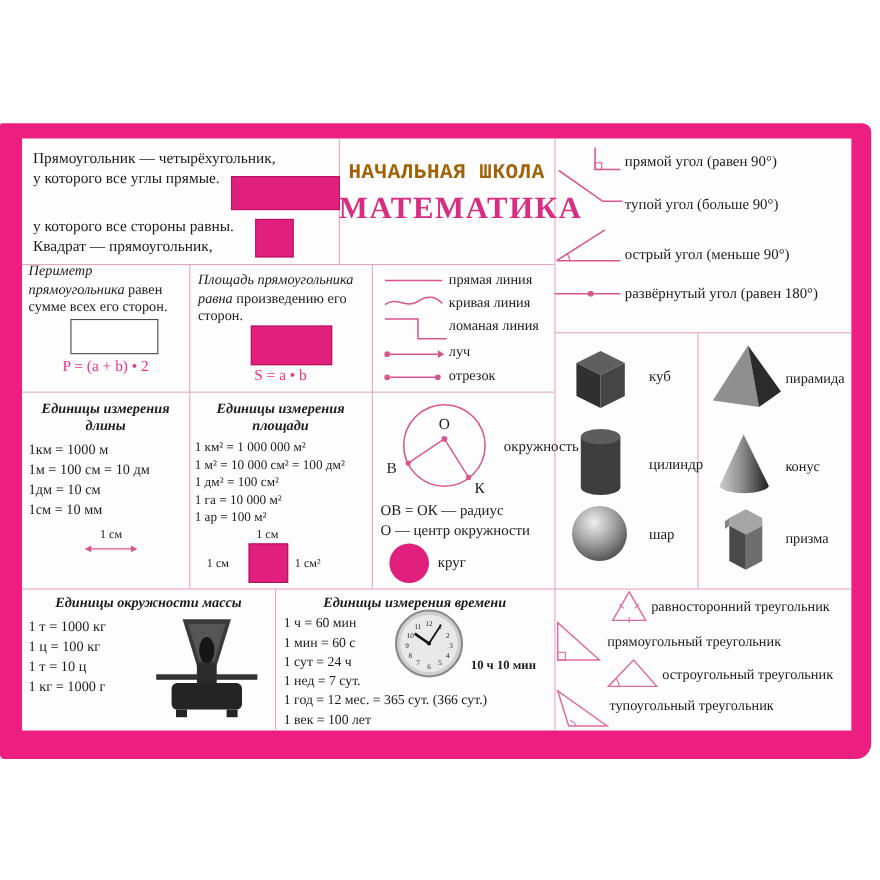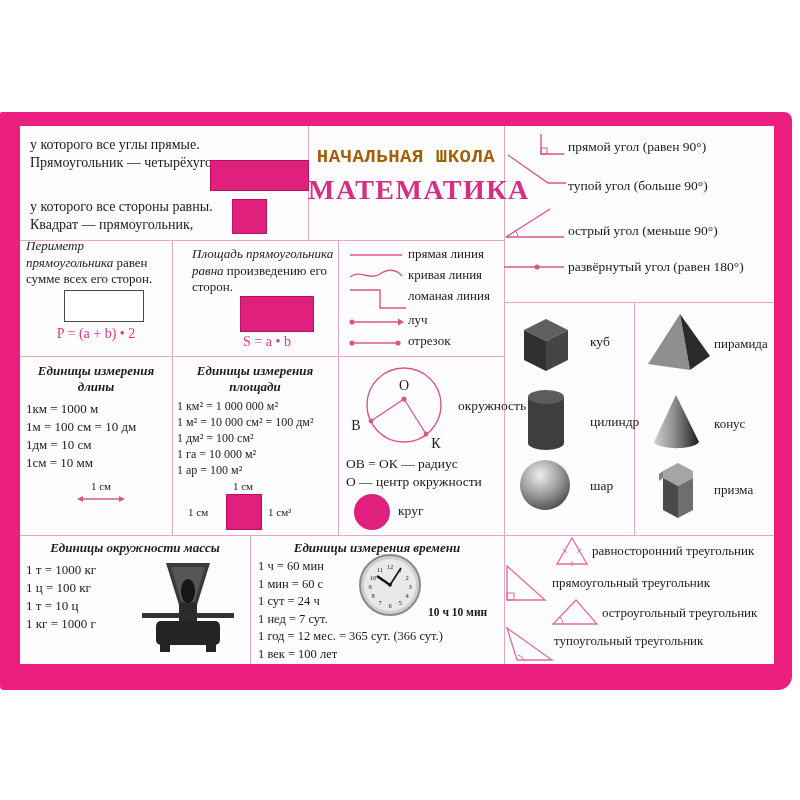--- a/index.html
+++ b/index.html
@@ -20,43 +20,43 @@
   .subject{font-weight:bold;font-size:28px;letter-spacing:1.5px;color:#d62e82;text-align:center;width:100%;}
   .lbl{font-size:13.5px;white-space:nowrap;text-align:right;}
   .small-lbl{font-size:13px;white-space:nowrap;}
   .u-head{font-style:italic;font-weight:bold;font-size:13px;text-align:center;width:100%;white-space:nowrap;}
   .u-rows{font-size:13px;line-height:18px;white-space:nowrap;}
   .u-rows.tight{font-size:12px;line-height:16px;}
   .u-rows.time{font-size:12.5px;line-height:17.5px;}
   .formula{width:100%;text-align:center;color:#e73387;font-size:14px;white-space:nowrap;}
   .it{font-style:italic;}
   .tiny{font-size:11px;white-space:nowrap;}
-  .clock-lbl{font-size:11.5px;font-weight:bold;white-space:nowrap;margin-top:7px;}
+  .clock-lbl{font-size:11.5px;font-weight:bold;white-space:nowrap;}
 </style>
 </head>
 <body>
 
 <div class="poster">
 <div class="inner">
 
   <div class="gl v" style="left:288px;top:0;height:114px"></div>
   <div class="gl v" style="left:484px;top:0;height:538px"></div>
   <div class="gl h" style="top:114px;left:0;width:484px"></div>
   <div class="gl v" style="left:152px;top:114px;height:295px"></div>
   <div class="gl v" style="left:318px;top:114px;height:295px"></div>
   <div class="gl h" style="top:230px;left:0;width:484px"></div>
   <div class="gl h" style="top:176px;left:484px;width:270px"></div>
   <div class="gl v" style="left:614px;top:176px;height:233px"></div>
   <div class="gl h" style="top:409px;left:0;width:754px"></div>
   <div class="gl v" style="left:230px;top:409px;height:129px"></div>
 
   <div class="sec" style="left:0;top:0;width:288px;height:114px">
     <div class="abs def-text" style="left:10px;top:10px">
+      <div>Прямоугольник — четырёхугольник,</div>
       <div>у которого все углы прямые.</div>
-      <div>Прямоугольник — четырёхугольник,</div>
     </div>
     <div class="abs pinkfill" style="left:190px;top:34px;width:97px;height:29px"></div>
     <div class="abs def-text" style="left:10px;top:72px">
       <div>у которого все стороны равны.</div>
       <div>Квадрат — прямоугольник,</div>
     </div>
     <div class="abs pinkfill" style="left:212px;top:73px;width:33px;height:33px"></div>
   </div>
 
   <div class="sec" style="left:288px;top:0;width:196px;height:114px">
@@ -90,21 +90,21 @@
   </div>
 
   <div class="sec" style="left:0;top:106px;width:152px;height:116px">
     <div class="abs small-lbl" style="left:6px;top:6px;width:142px;white-space:normal;line-height:16.5px">
       <span class="it">Периметр прямоугольника</span><span> равен сумме всех его сторон.</span>
     </div>
     <div class="abs" style="left:44px;top:58px;width:78px;height:30px;background:#fff;border:1.5px solid #4a4a4a"></div>
     <div class="abs formula" style="top:94px">P = (a + b) • 2</div>
   </div>
 
-  <div class="sec" style="left:164px;top:114px;width:166px;height:116px">
+  <div class="sec" style="left:152px;top:114px;width:166px;height:116px">
     <div class="abs small-lbl" style="left:8px;top:6px;width:152px;white-space:normal;line-height:16.5px">
       <span class="it">Площадь прямоугольника равна</span><span> произведению его сторон.</span>
     </div>
     <div class="abs pinkfill" style="left:56px;top:56px;width:72px;height:34px"></div>
     <div class="abs formula" style="top:94px">S = a • b</div>
   </div>
 
   <div class="sec" style="left:318px;top:114px;width:166px;height:116px">
     <svg class="abs" style="left:10px;top:11px" width="56" height="8">
       <line x1="2" y1="4" x2="54" y2="4" stroke="#d9568c" stroke-width="1.4"></line>

